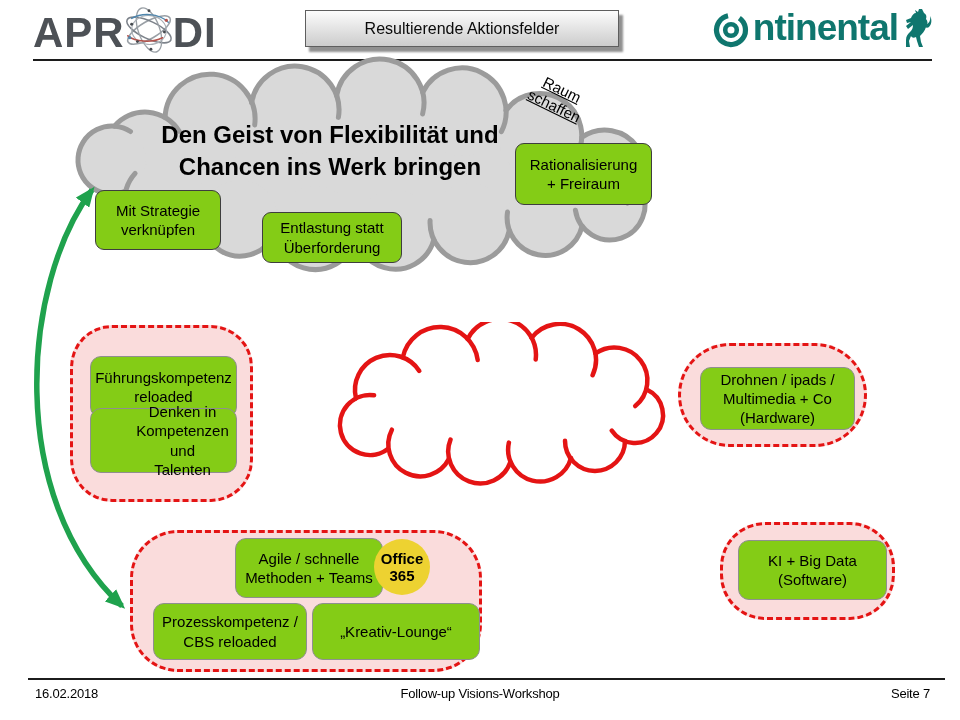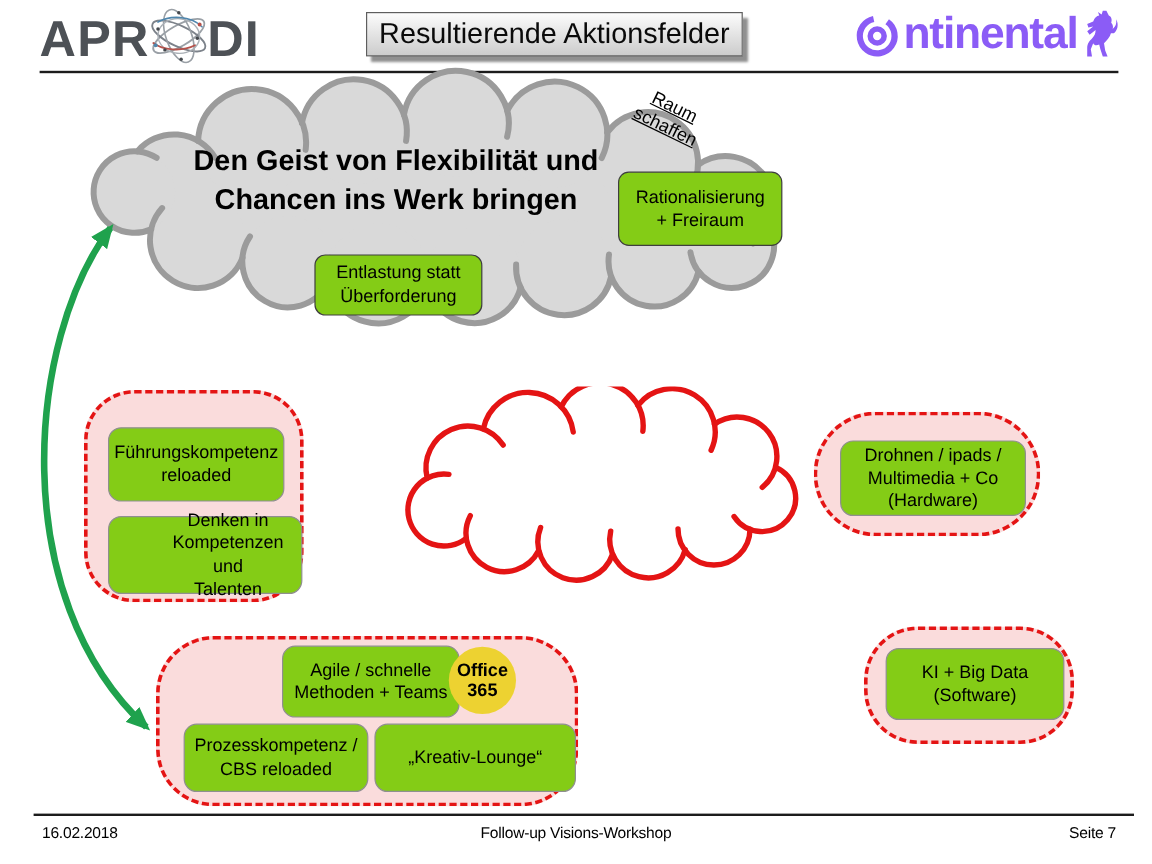--- a/index.html
+++ b/index.html
@@ -14,21 +14,21 @@
   }
   .aprodi .globe { width:54px; height:54px; margin:0 -3px; position:relative; top:-3px; }
   .hrule { position:absolute; height:2px; background:#1c1c1c; }
   .hrule.top { left:33px; top:59px; width:899px; }
   .hrule.bottom { left:28px; top:678px; width:917px; }
   .titlebox {
     position:absolute; left:305px; top:10px; width:312px; height:35px;
     display:flex; align-items:center; justify-content:center;
     background:linear-gradient(#fcfcfc,#cccccc);
     border:1px solid #5e5e5e; box-shadow:4px 5px 2px #909090;
-    font-size:24px; color:#0a0a0a;
+    font-size:16px; color:#0a0a0a;
   }
   .continental {
     position:absolute; right:28px; top:5px; display:flex; align-items:center;
     color:var(--orange,#f9a602); font-weight:bold;
   }
   .continental .rest { font-size:37px; letter-spacing:-1px; margin-left:1px; }
   
   .cloudsvg { position:absolute; z-index:1; }
   .cloud-head {
     position:absolute; left:140px; top:119px; width:380px; z-index:3;
@@ -95,21 +95,21 @@
       <circle cx="46" cy="18" r="1.7" fill="#b5524b"></circle>
         <circle cx="8" cy="36" r="1.7" fill="#4f86ad"></circle>
     </svg>
     <span>DI</span>
   </div>
 
   <div class="titlebox">
     <span>Resultierende Aktionsfelder</span>
   </div>
 
-  <div class="continental" aria-label="Continental" style="color: #8b5cf6;">
+  <div class="continental" aria-label="Continental" style="color: #0f766e;">
     <svg width="40" height="46" viewBox="0 0 40 46">
       <circle cx="19" cy="25" r="14.5" fill="none" stroke="currentColor" stroke-width="5.2" pathLength="100" stroke-dasharray="87 13" transform="rotate(-55 19 25)"></circle>
       <circle cx="19" cy="25" r="5.8" fill="none" stroke="currentColor" stroke-width="4.6"></circle>
     </svg>
     <span class="rest">ntinental</span>
     <svg width="30" height="42" viewBox="0 0 30 40" style="margin-left:4px">
       <g fill="currentColor">
         <path d="M20 1 L22 5 C24 6 25 8 24 11 C26 13 26 16 24 19 C23 23 20 26 18 28 L19 34 L21 39 L17 39 L15 33 L14 29 C12 30 10 30 9 28 L7 33 L8 39 L4 39 L4 32 C4 28 6 26 8 24 C10 22 11 20 11 17 L6 21 L4 18 L9 14 L5 15 L4 12 L9 10 C10 7 12 5 14 5 L13 2 L16 4 L17 1 Z"></path>
         <path d="M23 17 C27 16 29 12 28 8 C30 11 30 16 27 19 C26 20 24 20 23 19 Z"></path>
       </g>
@@ -148,20 +148,22 @@
       <path d="M 373.8 184.9 A 40 40 0 1 1 296.8 163.2" fill="none" stroke="#9b9b9b" stroke-width="5" stroke-linecap="round"></path>
       <path d="M 295.8 183.0 A 42 42 0 1 1 215.1 159.8" fill="none" stroke="#9b9b9b" stroke-width="5" stroke-linecap="round"></path>
       <path d="M 213.7 180.6 A 38 38 0 1 1 148.3 142.1" fill="none" stroke="#9b9b9b" stroke-width="5" stroke-linecap="round"></path>
       <path d="M 142.1 159.9 A 40 40 0 1 1 75.1 118.4" fill="none" stroke="#9b9b9b" stroke-width="5" stroke-linecap="round"></path>
       <path d="M 66.0 136.0 A 34 34 0 1 1 70.5 76.5" fill="none" stroke="#9b9b9b" stroke-width="5" stroke-linecap="round"></path>
     </svg>
   <div class="cloud-head">Den Geist von Flexibilität und
 Chancen ins Werk bringen</div>
   <div class="raum-note">Raum
 schaffen</div>
+  <div class="wbox" style="left:95px;  top:190px; width:126px; height:60px;">Mit Strategie
+verknüpfen</div>
   <div class="wbox" style="left:262px; top:212px; width:140px; height:51px;">Entlastung statt
 Überforderung</div>
   <div class="wbox" style="left:515px; top:143px; width:137px; height:62px;">Rationalisierung
 + Freiraum</div>
 
   <svg id="green-arrow" class="arrowsvg" width="175" height="452" viewBox="0 0 175 452">
     <defs>
       <marker id="ah" viewBox="0 0 20 16" refX="15" refY="8" markerWidth="21" markerHeight="17" markerUnits="userSpaceOnUse" orient="auto-start-reverse">
         <path id="ah-path" d="M0 0 L19 8 L0 16 Z" fill="#1fa24d"></path>
       </marker>
@@ -191,21 +193,21 @@
       <path d="M 305.0 119.1 A 30 30 0 0 1 245.0 118.7" fill="none" stroke="#e41414" stroke-width="4.5" stroke-linecap="round"></path>
       <path d="M 251.0 136.0 A 32 32 0 0 1 188.9 120.6" fill="none" stroke="#e41414" stroke-width="4.5" stroke-linecap="round"></path>
       <path d="M 190.4 140.1 A 32 32 0 1 1 130.5 117.6" fill="none" stroke="#e41414" stroke-width="4.5" stroke-linecap="round"></path>
       <path d="M 128.8 137.0 A 32 32 0 1 1 71.9 107.7" fill="none" stroke="#e41414" stroke-width="4.5" stroke-linecap="round"></path>
       <path d="M 68.2 126.8 A 30 30 0 1 1 54.1 73.3" fill="none" stroke="#e41414" stroke-width="4.5" stroke-linecap="round"></path>
     </svg>
 
   <div class="cluster" style="left:70px; top:325px; width:183px; height:177px; border-radius:42px;"></div>
   <div class="wbox light" style="left:90px; top:356px; width:147px; height:62px;">Führungskompetenz
 reloaded</div>
-  <div class="wbox light" style="left:90px; top:430px; width:162px; height:65px;padding-left:40px;">Denken in
+  <div class="wbox light" style="left:90px; top:408px; width:147px; height:65px;padding-left:40px;">Denken in
 Kompetenzen und
 Talenten</div>
 
   <div class="cluster" style="left:678px; top:343px; width:189px; height:104px; border-radius:52px;"></div>
   <div class="wbox light" style="left:700px; top:367px; width:155px; height:63px;">Drohnen / ipads /
 Multimedia + Co
 (Hardware)</div>
 
   <div class="cluster" style="left:130px; top:530px; width:352px; height:142px; border-radius:48px;"></div>
   <div class="wbox light" style="left:235px; top:538px; width:148px; height:60px;">Agile / schnelle

